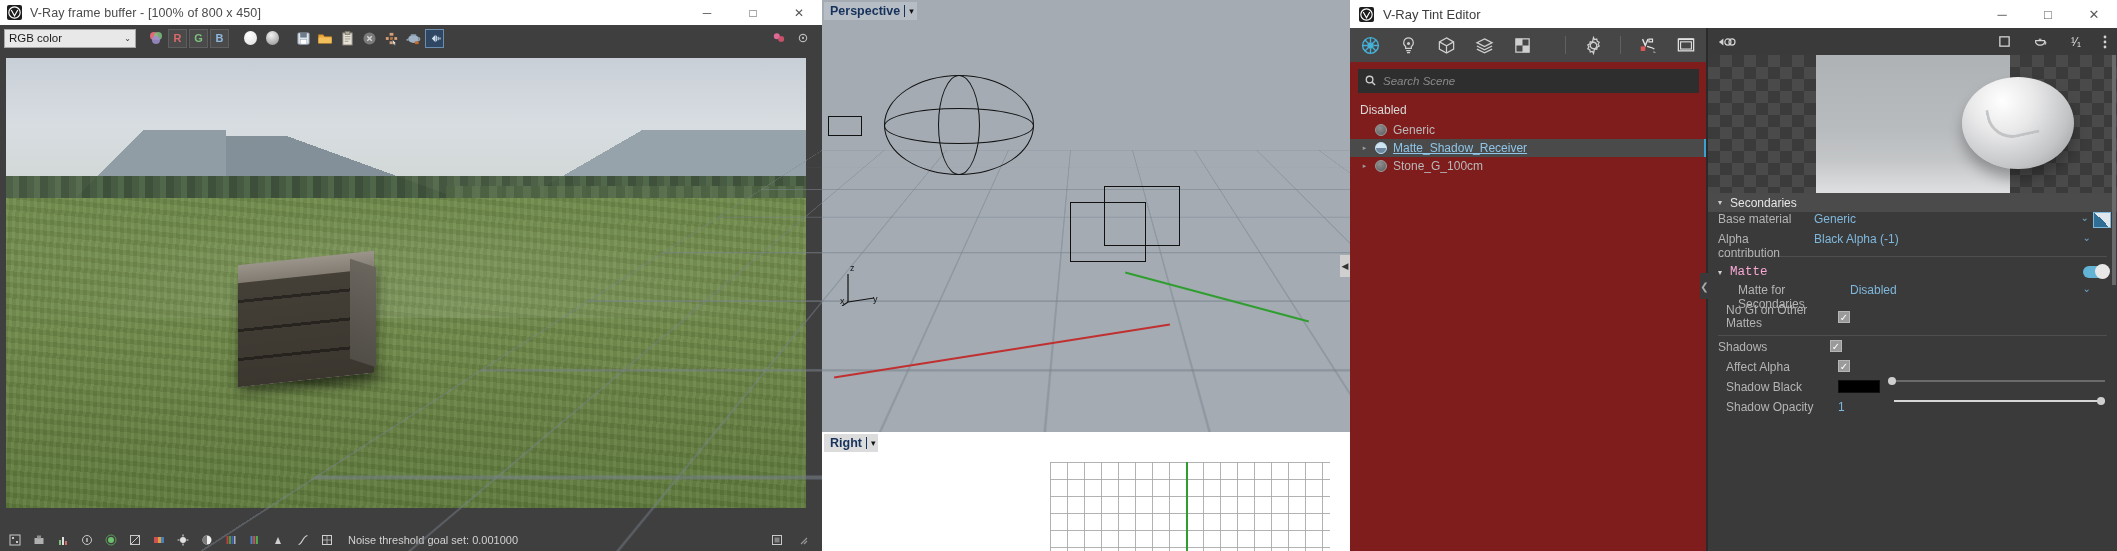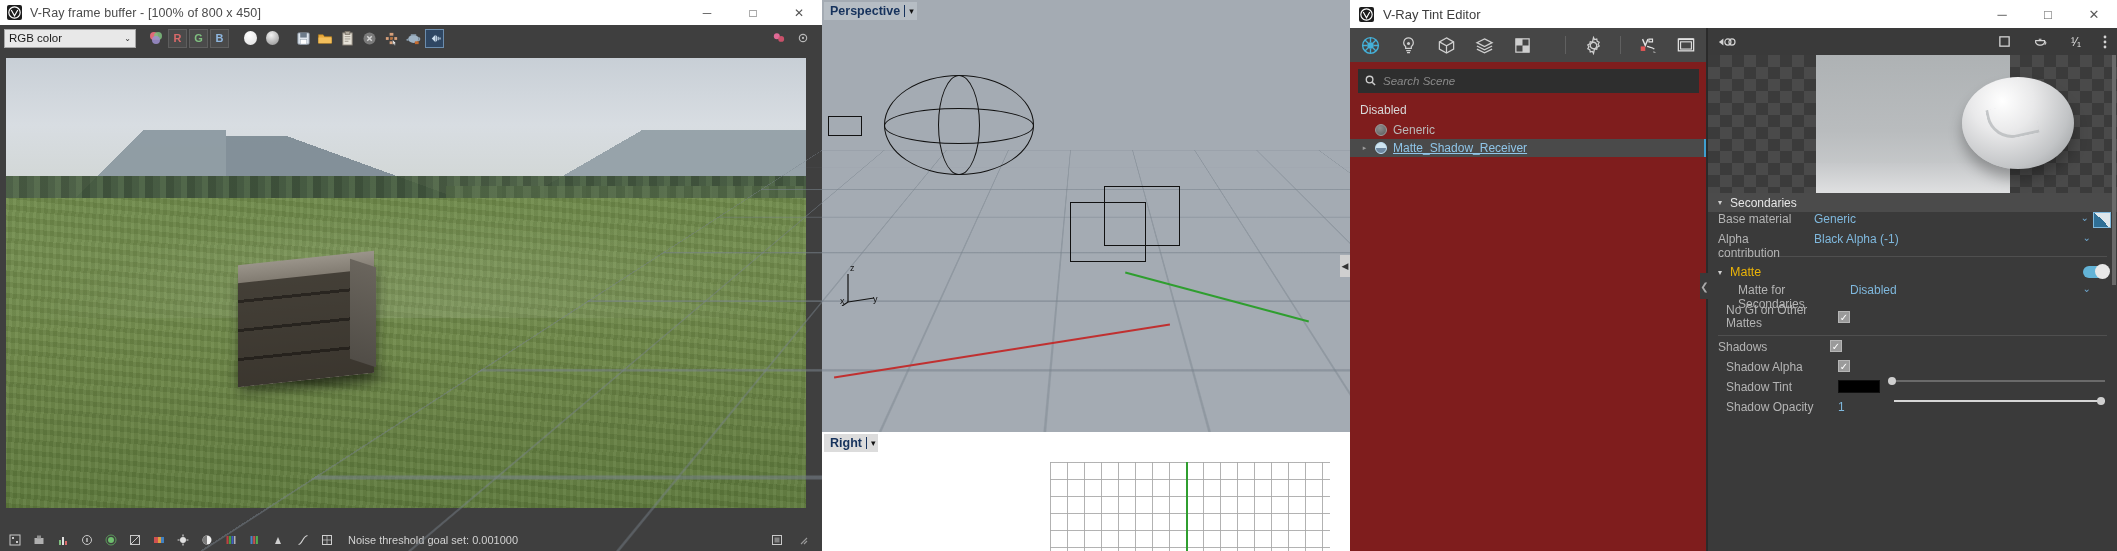--- a/index.html
+++ b/index.html
@@ -185,21 +185,21 @@
   .tri { font-size:8px; color:#cfcfcf; }
   .params-hdr .t { font-size:12px; color:#e6e6e6; }
 
   .prow { height:20px; display:flex; align-items:flex-start; padding-left:10px; font-size:12px; }
   .plabel { width:96px; color:#b4b4b4; flex-shrink:0; }
   .pvalue { color:#7fb8dd; }
   .pchevron { margin-left:auto; color:#6fa8d0; font-size:10px; padding-right:6px; }
   .pswatch { width:18px; height:16px; margin-right:6px;
              background:linear-gradient(45deg,#2f6f96 50%, #dfe7ec 50%); border:1px solid #7fb8dd; }
   .matte-hdr { height:22px; display:flex; align-items:center; gap:8px; padding-left:10px; }
-  .matte-hdr .t { font-size:12.5px; color:#eab308; }
+  .matte-hdr .t { font-size:12.5px; color:#f9a8d4;font-family:Liberation Mono, monospace; }
   .toggle { margin-left:auto; margin-right:8px; width:26px; height:12px; border-radius:7px;
             background:#63b3d6; position:relative; }
   .toggle::after { content:""; position:absolute; right:-1px; top:-2px; width:15px; height:15px;
             border-radius:50%; background:#e8e8e8; }
   .checkbox { width:12px; height:12px; background:#9a9a9a; border:1px solid #b5b5b5;
               display:flex; align-items:center; justify-content:center; color:#fff; font-size:10px; }
   .prow.tall { height:28px; align-items:center; }
   .plabel2 { width:96px; color:#b4b4b4; line-height:1.05; font-size:12px; }
   .divider { height:1px; background:#4f4f4f; margin:4px 10px 4px 10px; }
   .tint-sw { width:42px; height:13px; background:#000; border:1px solid #111; }
@@ -581,20 +581,25 @@
           <span class="mat-name">Generic</span>
         </div>
 
         <div class="mat-row selected" style="position:relative;">
           <span class="mat-caret">▸</span>
           <span class="mat-swatch matte"></span>
           <span class="mat-name">Matte_Shadow_Receiver</span>
           <span class="sel-edge"></span>
         </div>
 
+        <div class="mat-row">
+          <span class="mat-caret">▸</span>
+          <span class="mat-swatch"></span>
+          <span class="mat-name">Stone_G_100cm</span>
+        </div>
 
         <div class="vae-left-divider"></div>
       </div>
 
       <div class="vae-right">
         <div class="panel-collapse">❮</div>
 
         <div class="prev-bar">
           <span class="pb-ico">
             <svg width="18" height="12" viewBox="0 0 20 12">
@@ -672,26 +677,26 @@
         </div>
 
         <div class="divider"></div>
 
         <div class="prow" style="">
           <span class="plabel" style="width:112px;">Shadows</span>
           <span class="checkbox">✓</span>
         </div>
 
         <div class="prow" style="padding-left:18px;">
-          <span class="plabel" style="width:112px;">Shadow Alpha</span>
+          <span class="plabel" style="width:112px;">Affect Alpha</span>
           <span class="checkbox">✓</span>
         </div>
 
         <div class="prow" style="padding-left:18px;">
-          <span class="plabel" style="width:112px;">Shadow Tint</span>
+          <span class="plabel" style="width:112px;">Shadow Black</span>
           <span class="tint-sw"></span>
           <span class="slider">
               <span class="knob" style="left:0;"></span>
             </span>
         </div>
 
         <div class="prow" style="padding-left:18px;">
           <span class="plabel" style="width:112px;">Shadow Opacity</span>
           <span class="pvalue" style="width:48px;">1</span>
           <span class="slider full">

